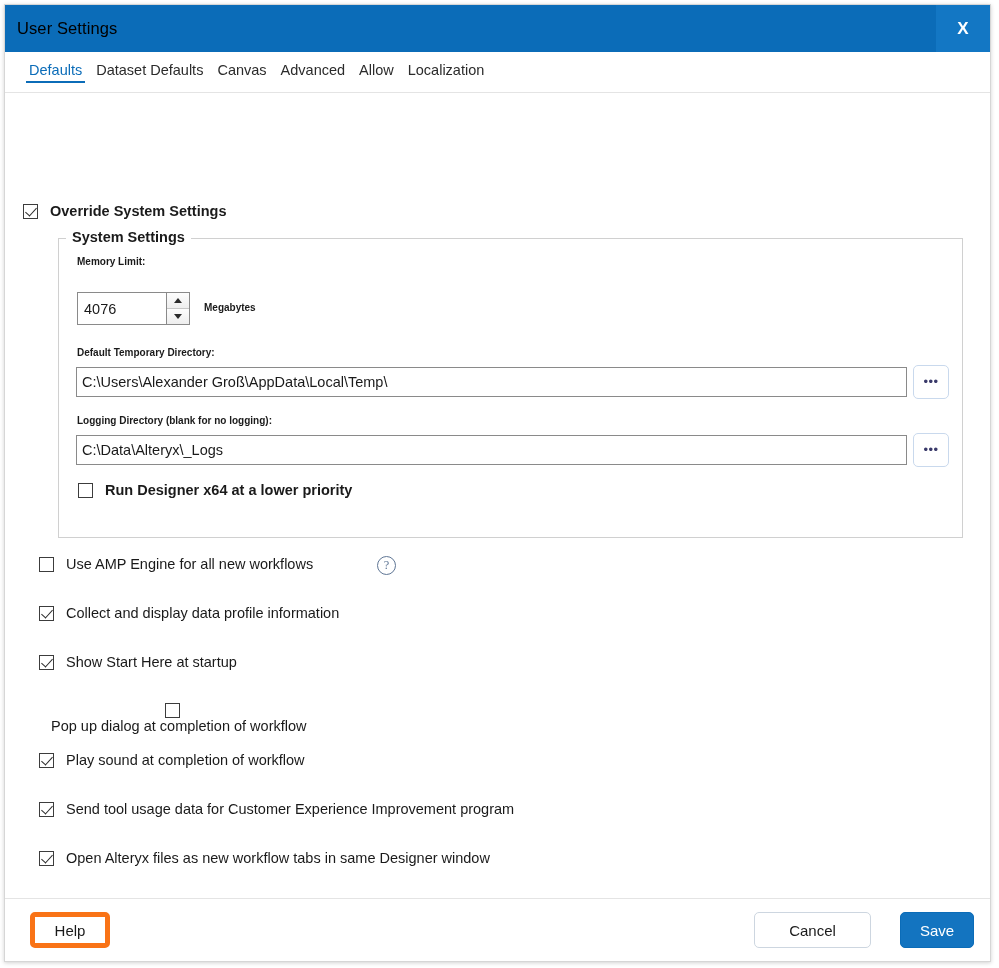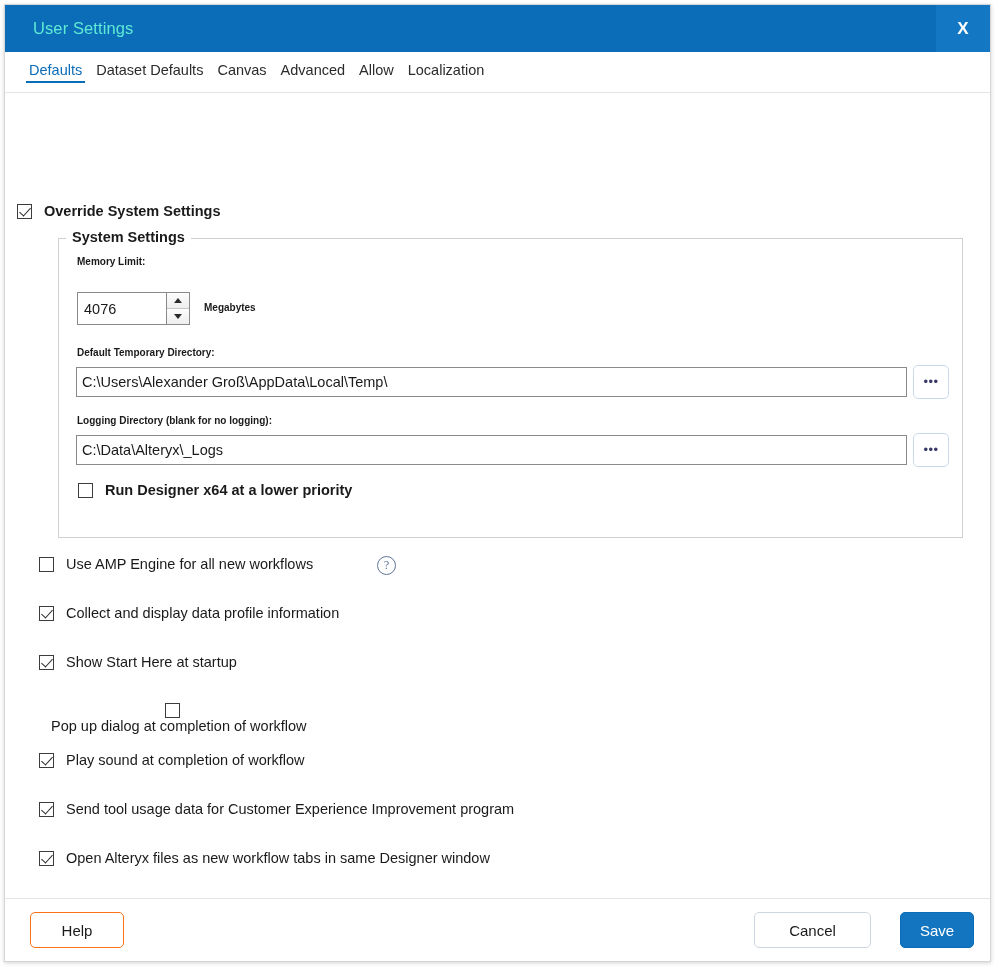--- a/index.html
+++ b/index.html
@@ -32,23 +32,23 @@
 
   
   #titlebar {
     position: relative;
     height: 47px;
     background: #0b6cb8;
     display: flex;
     align-items: center;
   }
   #title-text {
-    color: #5eead4;
+    color: #000000;
     font-size: 16.5px;
-    margin-left: 28px;
+    margin-left: 12px;
     letter-spacing: 0.1px;
   }
   #close-button {
     position: absolute;
     right: 0;
     top: 0;
     width: 54px;
     height: 47px;
     background: #1377c4;
     display: flex;
@@ -304,22 +304,22 @@
     box-sizing: border-box;
     display: flex;
     align-items: center;
     justify-content: center;
     font-family: "Liberation Sans", sans-serif;
     font-size: 15px;
     cursor: pointer;
   }
   #help-button {
     left: 25px;
-    width: 94px;
-    border: 1px solid #f97316;
+    width: 80px;
+    border: 5px solid #f97316;
     background: #ffffff;
     color: #1a1a1a;
   }
   #cancel-button {
     right: 119px;
     width: 117px;
     border: 1px solid #cdd6e0;
     background: #ffffff;
     color: #1a1a1a;
   }
@@ -347,21 +347,21 @@
     <div class="tab active">Defaults</div>
     <div class="tab">Dataset Defaults</div>
     <div class="tab">Canvas</div>
     <div class="tab">Advanced</div>
     <div class="tab">Allow</div>
     <div class="tab">Localization</div>
   </div>
 
   <div id="content">
 
-    <div class="cb-row" style="left:12px; top:110px;">
+    <div class="cb-row" style="left:18px; top:110px;">
       <span class="cbox checked"></span>
       <span class="cb-label" style="font-weight:bold;">Override System Settings</span>
     </div>
 
     <div id="groupbox"></div>
     <div id="group-legend">System Settings</div>
 
     <div class="field-label" style="left:72px; top:163px;">Memory Limit:</div>
 
     <div id="memory-spinner">

